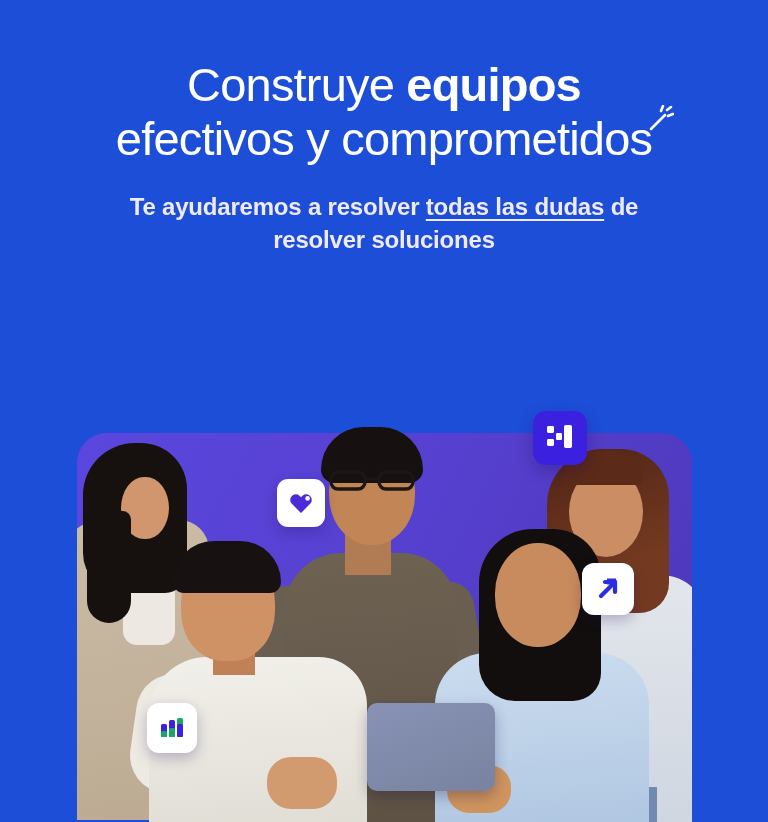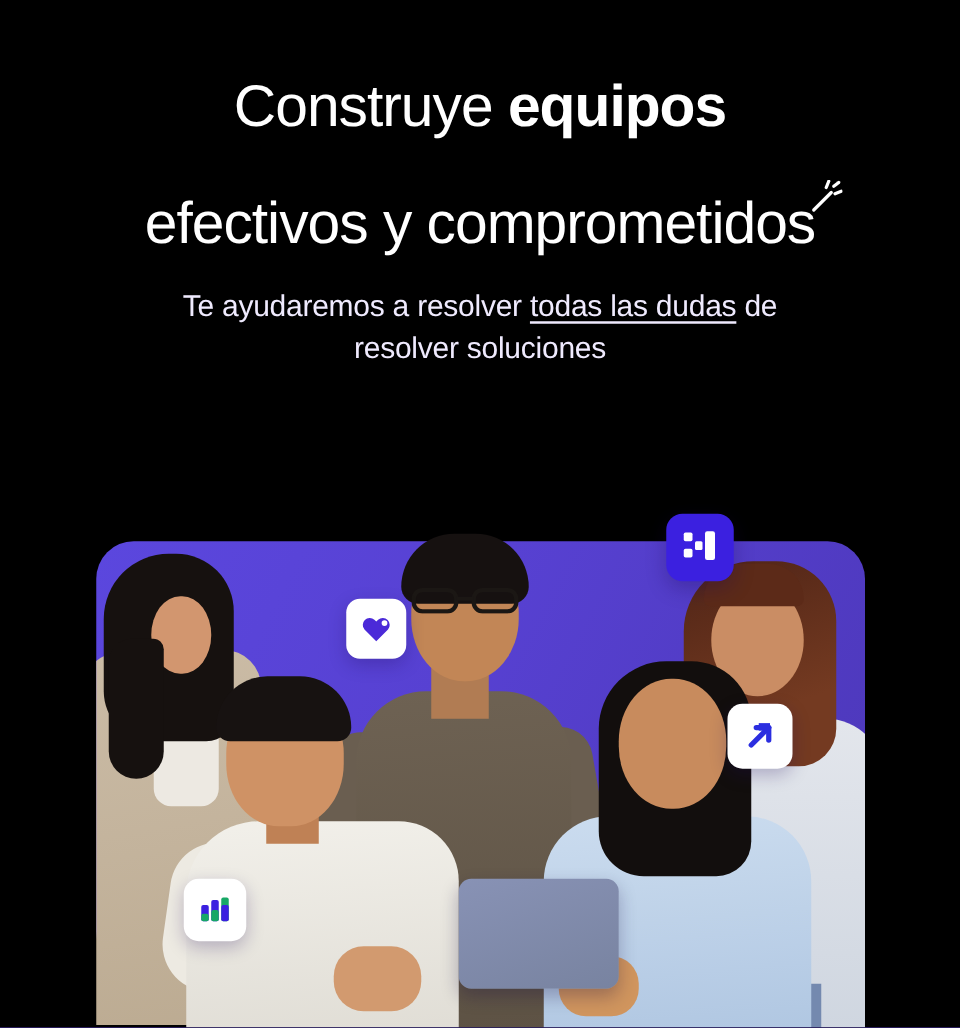--- a/index.html
+++ b/index.html
@@ -15,21 +15,21 @@
     font-family:"Liberation Sans", sans-serif;
     background:#6B4DF0;
     position:relative;
   }
 
   .hero {
     position:absolute;
     inset:0;
     width:768px;
     height:822px;
-    background:#000000;
+    background:#1d4ed8;
     overflow:hidden;
   }
 
   
   .hero-copy {
     position:absolute;
     top:0; left:0;
     width:768px;
     padding-top:58px;
     text-align:center;
@@ -44,40 +44,39 @@
     letter-spacing:-0.8px;
     position:relative;
     display:block;
   }
   .headline .line { display:block; white-space:nowrap; }
   .headline .bold { font-weight:700; }
 
   .sparkle-wrap {
     position:relative;
     display:inline-block;
-    margin-top:39px;
   }
   .sparkle {
     position:absolute;
     top:-20px;
     right:-22px;
     width:30px;
     height:30px;
     pointer-events:none;
   }
 
   .subheadline {
     margin-top:24px;
     color:#EFEAFE;
     font-size:24px;
     line-height:33px;
     font-weight:400;
     letter-spacing:-0.2px;
   }
-  .subheadline .line { display:block; }
+  .subheadline .line { display:block;font-weight:bold; }
   .subheadline .underlined {
     text-decoration:underline;
     text-decoration-thickness:2px;
     text-underline-offset:4px;
   }
 
   
   .media-card {
     position:absolute;
     left:77px;

